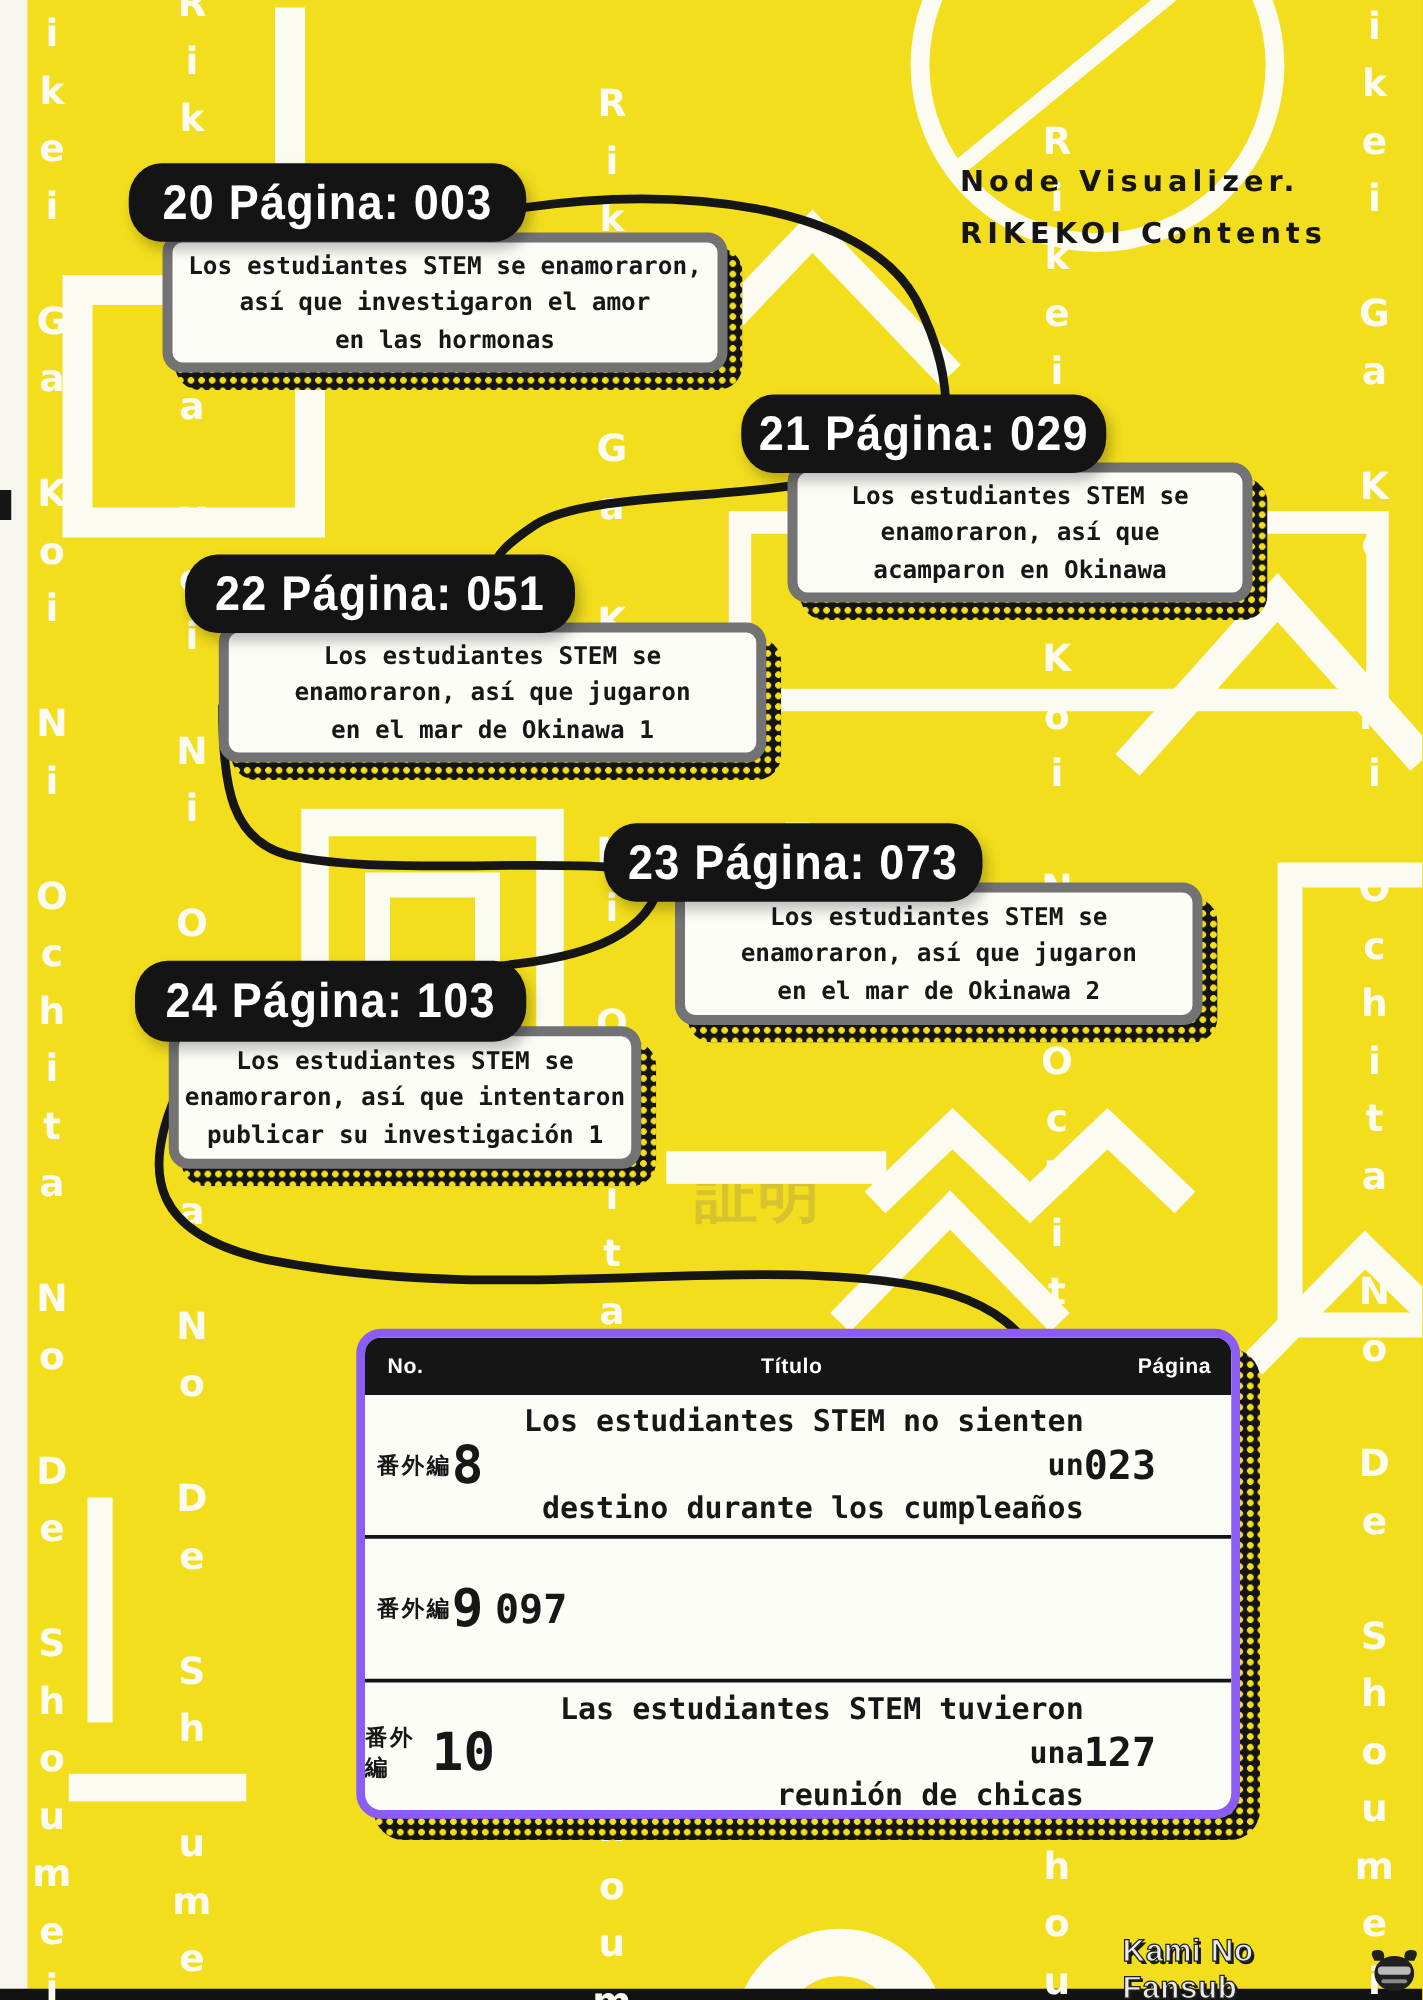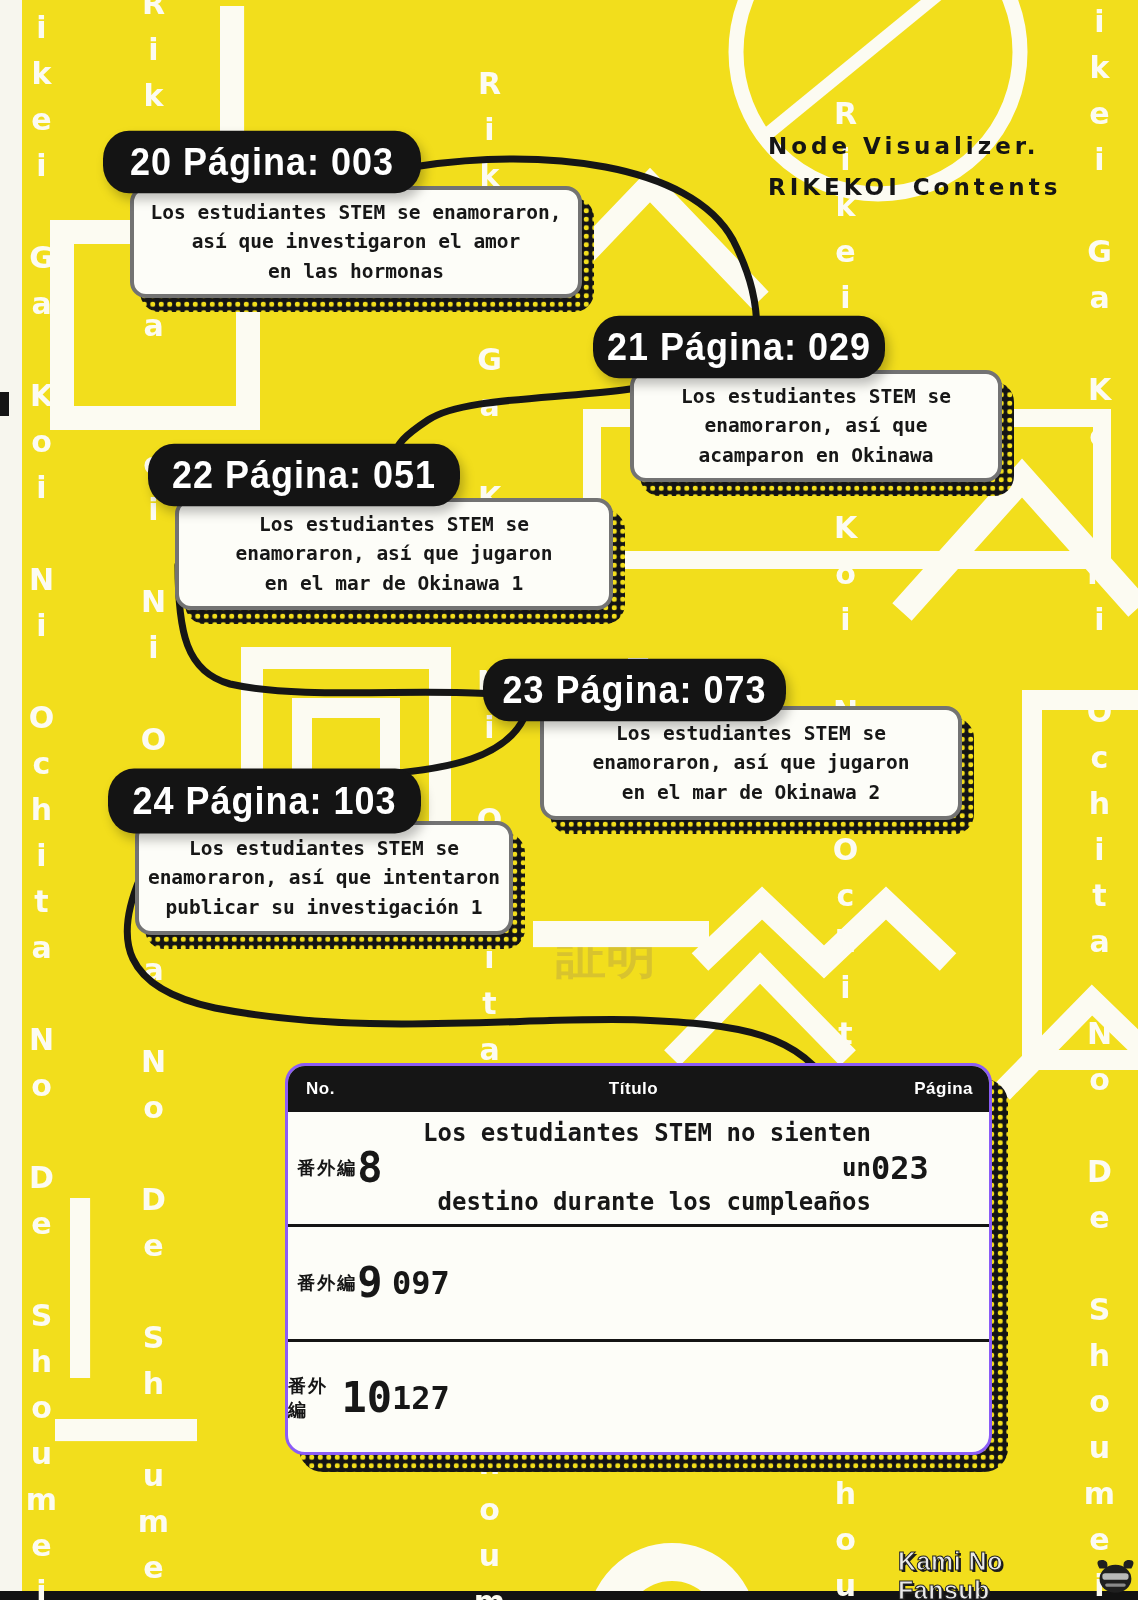--- a/index.html
+++ b/index.html
@@ -29,30 +29,30 @@
   .badge{position:absolute;z-index:4;background:#141414;border-radius:26px;
          display:flex;align-items:center;justify-content:center;color:#ffffff;
          font-family:"Liberation Sans",sans-serif;font-weight:bold;font-size:36px;
          letter-spacing:1px;box-shadow:4px 6px 10px rgba(0,0,0,0.25);transform:scaleY(1.08);}
   .nodebox{position:absolute;z-index:3;}
   .dotshadow{position:absolute;left:10px;top:12px;right:-12px;bottom:-14px;border-radius:20px;
              background-color:#141414;
              background-image:radial-gradient(circle,#f2de1c 2.4px,rgba(0,0,0,0) 2.9px);
              background-size:8.5px 8.5px;}
   .boxface{position:absolute;left:0;top:0;right:0;bottom:0;background:#fdfdf8;
-           border:4px solid #737373;border-radius:16px;display:flex;align-items:center;
+           border:8px solid #737373;border-radius:16px;display:flex;align-items:center;
            justify-content:center;text-align:center;color:#171717;
            font-family:"DejaVu Sans Mono",monospace;font-weight:bold;font-size:19.5px;
            line-height:1.5;white-space:pre-line;}
 
   
   .toc{position:absolute;left:285px;top:1063px;width:707px;height:392px;z-index:3;}
   .toc .dotshadow{left:14px;top:16px;right:-16px;bottom:-17px;border-radius:24px;}
   .tocface{position:absolute;left:0;top:0;right:0;bottom:0;background:#fdfdf8;
-           border:3px solid #8b5cf6;border-radius:20px;overflow:hidden;}
+           border:7px solid #8b5cf6;border-radius:20px;overflow:hidden;}
   .tochead{display:flex;align-items:center;background:#151515;color:#fff;height:46px;
            font-family:"Liberation Sans",sans-serif;font-weight:bold;font-size:17px;letter-spacing:0.5px;}
   .th-no{padding-left:18px;width:100px;box-sizing:border-box;}
   .th-title{flex:1;text-align:center;}
   .th-page{width:110px;text-align:right;padding-right:16px;box-sizing:border-box;}
   .tocrow{display:flex;align-items:center;height:112px;}
   .tocrow + .tocrow{border-top:3.5px solid #141414;}
   .cell-no{width:104px;display:flex;flex-direction:row;align-items:center;justify-content:center;color:#171717;}
   .cell-no .lbl{font-family:"DejaVu Sans",sans-serif;font-weight:bold;font-size:18px;letter-spacing:2px;}
   .cell-no .num{font-family:"DejaVu Sans Mono",monospace;font-weight:bold;font-size:42px;line-height:1.05;}
@@ -184,20 +184,22 @@
           <span class="lbl">番外編</span>
           <span class="num">9</span>
         </div>
         <div class="cell-page">097</div>
       </div>
       <div class="tocrow">
         <div class="cell-no">
           <span class="lbl">番外編</span>
           <span class="num">10</span>
         </div>
+        <div class="cell-title">Las estudiantes STEM tuvieron una
+reunión de chicas</div>
         <div class="cell-page">127</div>
       </div>
     </div>
   </div>
 
   <div class="watermark">
     <span class="wtext">Kami No Fansub</span>
     <svg width="48" height="40" viewBox="0 0 48 40">
       <path d="M7 12 Q1 2 11 3 Q17 4 15 12 Z" fill="#1f1f1f"></path>
       <path d="M41 12 Q47 2 37 3 Q31 4 33 12 Z" fill="#1f1f1f"></path>

